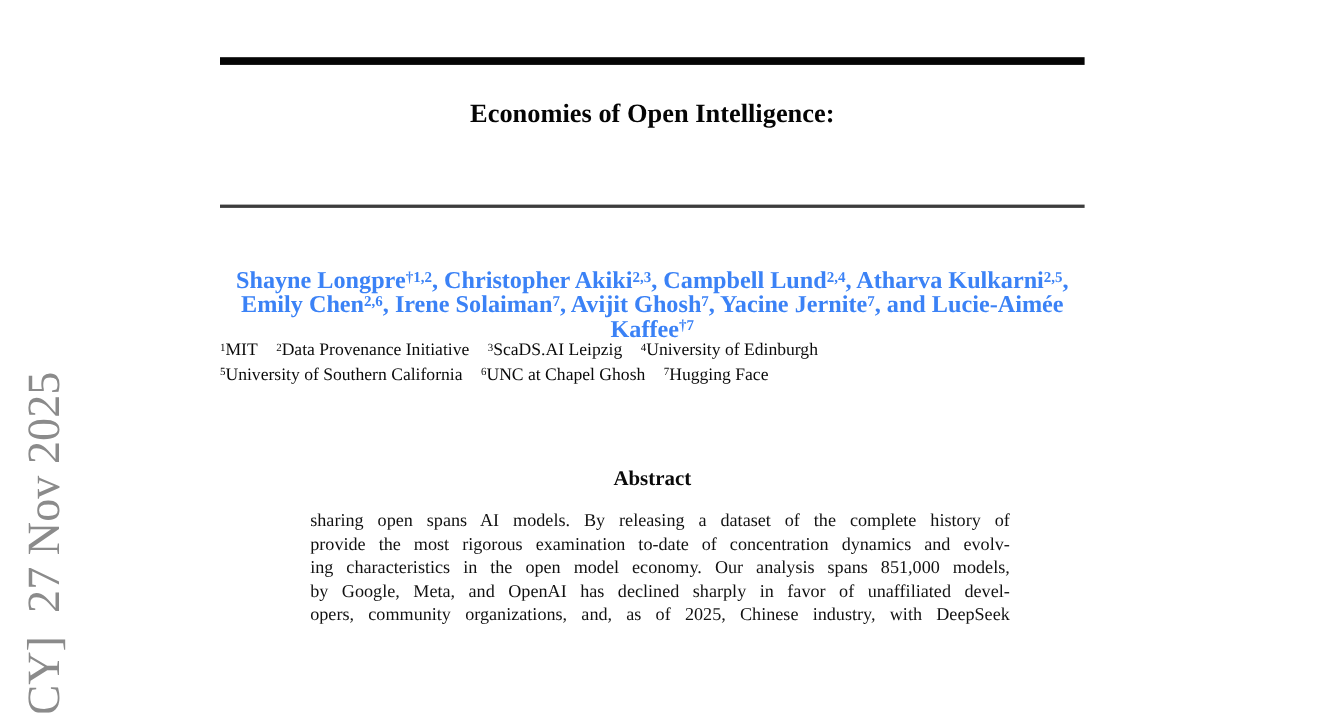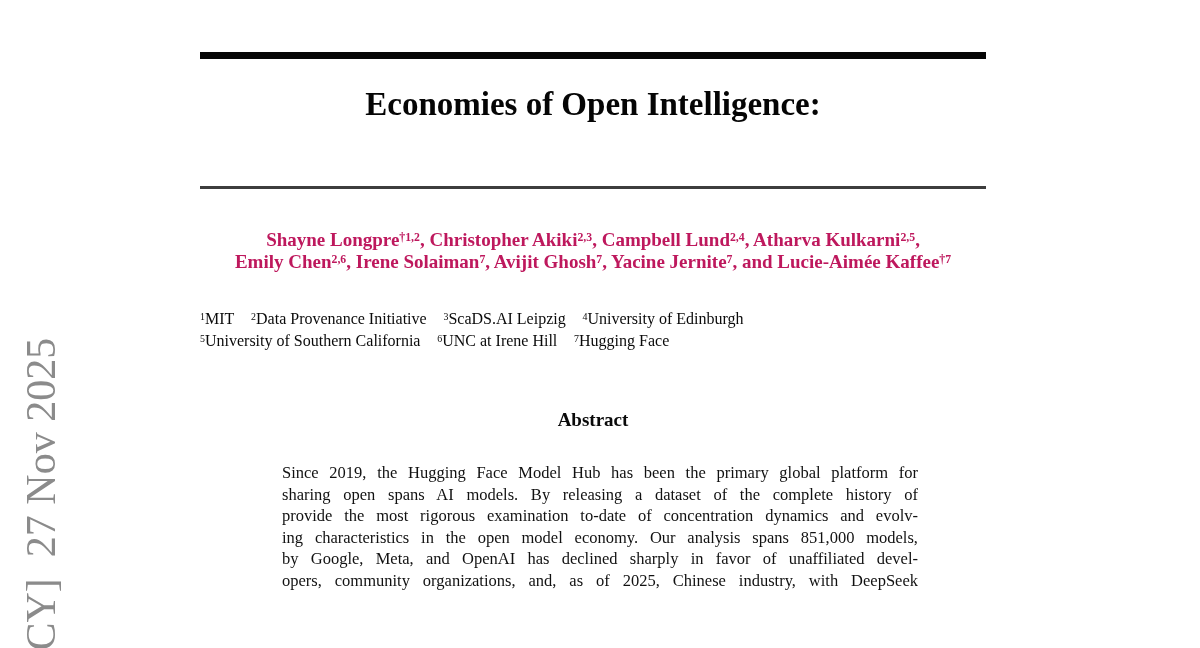--- a/index.html
+++ b/index.html
@@ -44,45 +44,45 @@
     height: 7px;
     background: #050505;
   }
 
   .title {
     position: absolute;
     top: 84px;
     left: 0;
     width: 100%;
     text-align: center;
-    font-size: 33px;
+    font-size: 24px;
     line-height: 40px;
     font-weight: 700;
     color: #050505;
   }
 
   .rule-thin {
     position: absolute;
     top: 186px;
     left: 0;
     width: 100%;
     height: 2.5px;
     background: #3d3d3d;
   }
 
   .authors {
     position: absolute;
-    top: 229px;
+    top: 244px;
     left: 0;
     width: 100%;
     text-align: center;
-    font-size: 19px;
+    font-size: 22px;
     line-height: 22px;
     font-weight: 700;
-    color: #be185d;
+    color: #3b82f6;
   }
 
   .affiliations {
     position: absolute;
     top: 308px;
     left: 0;
     width: 100%;
     font-size: 16px;
     line-height: 22px;
     color: #0a0a0a;
@@ -93,21 +93,21 @@
     line-height: 0;
     vertical-align: baseline;
     position: relative;
     top: -0.45em;
   }
 
   .gap { display: inline-block; width: 1.05em; }
 
   .abstract-heading {
     position: absolute;
-    top: 408px;
+    top: 424px;
     left: 0;
     width: 100%;
     text-align: center;
     font-size: 19px;
     line-height: 24px;
     font-weight: 700;
     color: #0a0a0a;
   }
 
   .abstract-body {
@@ -143,27 +143,26 @@
 
     <div class="rule-thin"></div>
 
     <div class="authors">
       <div><span>Shayne Longpre</span><sup>†1,2</sup><span>, Christopher Akiki</span><sup>2,3</sup><span>, Campbell Lund</span><sup>2,4</sup><span>, Atharva Kulkarni</span><sup>2,5</sup><span>,</span></div>
       <div><span>Emily Chen</span><sup>2,6</sup><span>, Irene Solaiman</span><sup>7</sup><span>, Avijit Ghosh</span><sup>7</sup><span>, Yacine Jernite</span><sup>7</sup><span>, and Lucie-Aimée Kaffee</span><sup>†7</sup></div>
     </div>
 
     <div class="affiliations">
       <div><sup>1</sup><span>MIT</span><span class="gap"></span><sup>2</sup><span>Data Provenance Initiative</span><span class="gap"></span><sup>3</sup><span>ScaDS.AI Leipzig</span><span class="gap"></span><sup>4</sup><span>University of Edinburgh</span></div>
-      <div><sup>5</sup><span>University of Southern California</span><span class="gap"></span><sup>6</sup><span>UNC at Irene Hill</span><span class="gap"></span><sup>7</sup><span>Hugging Face</span></div>
+      <div><sup>5</sup><span>University of Southern California</span><span class="gap"></span><sup>6</sup><span>UNC at Chapel Ghosh</span><span class="gap"></span><sup>7</sup><span>Hugging Face</span></div>
     </div>
 
     <h2 class="abstract-heading">Abstract</h2>
 
     <div class="abstract-body">
-      <div class="abs-line">Since 2019, the Hugging Face Model Hub has been the primary global platform for</div>
       <div class="abs-line">sharing open spans AI models. By releasing a dataset of the complete history of</div>
       <div class="abs-line">provide the most rigorous examination to-date of concentration dynamics and evolv-</div>
       <div class="abs-line">ing characteristics in the open model economy. Our analysis spans 851,000 models,</div>
       <div class="abs-line">by Google, Meta, and OpenAI has declined sharply in favor of unaffiliated devel-</div>
       <div class="abs-line">opers, community organizations, and, as of 2025, Chinese industry, with DeepSeek</div>
     </div>
 
   </div>
 </div>
 

